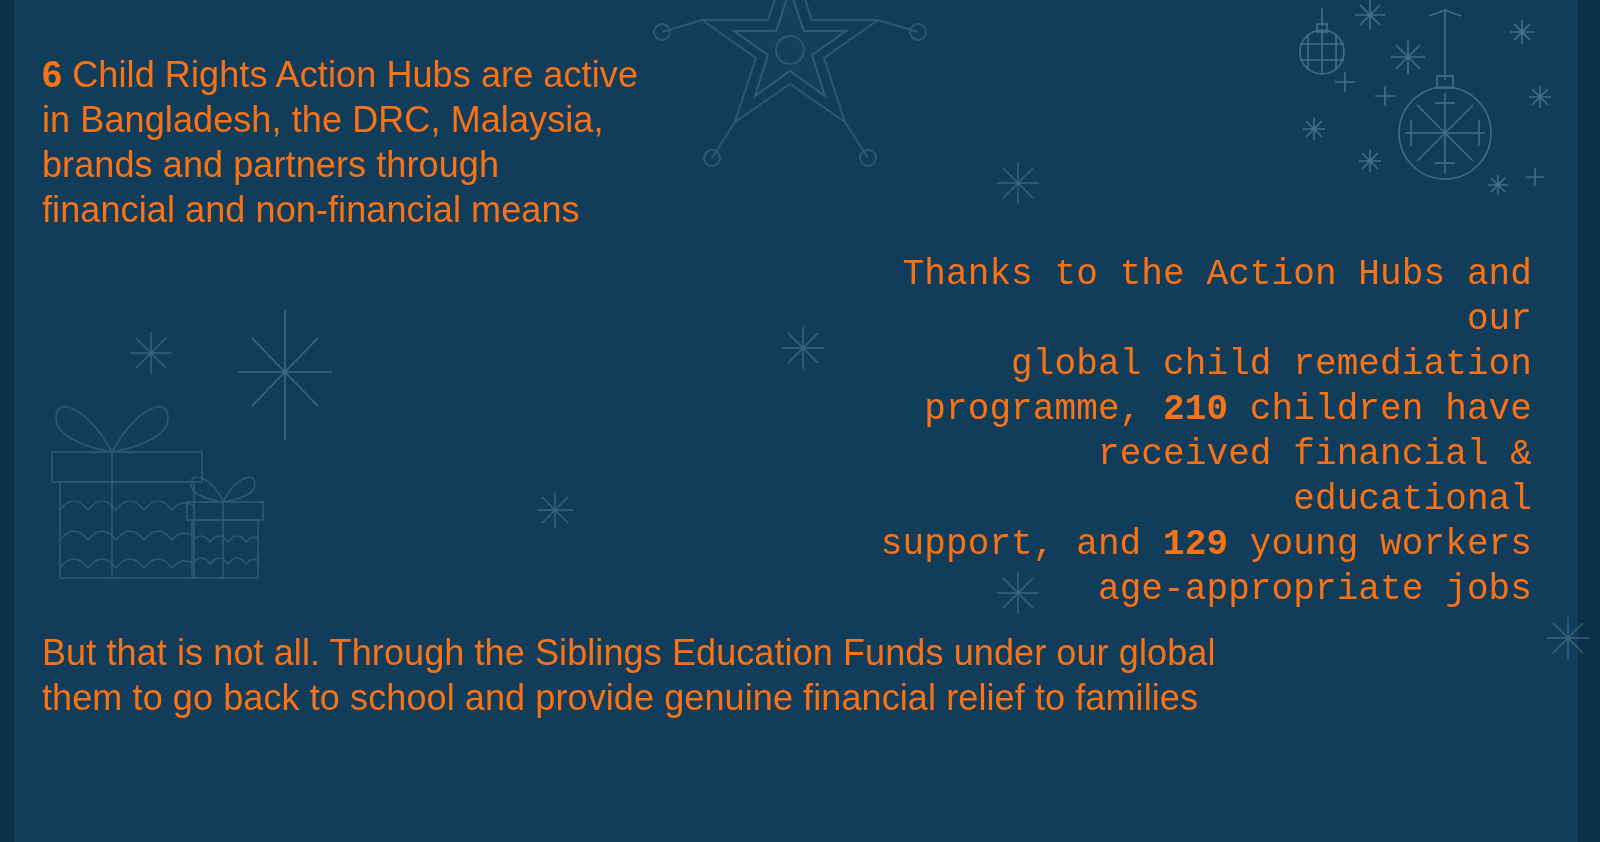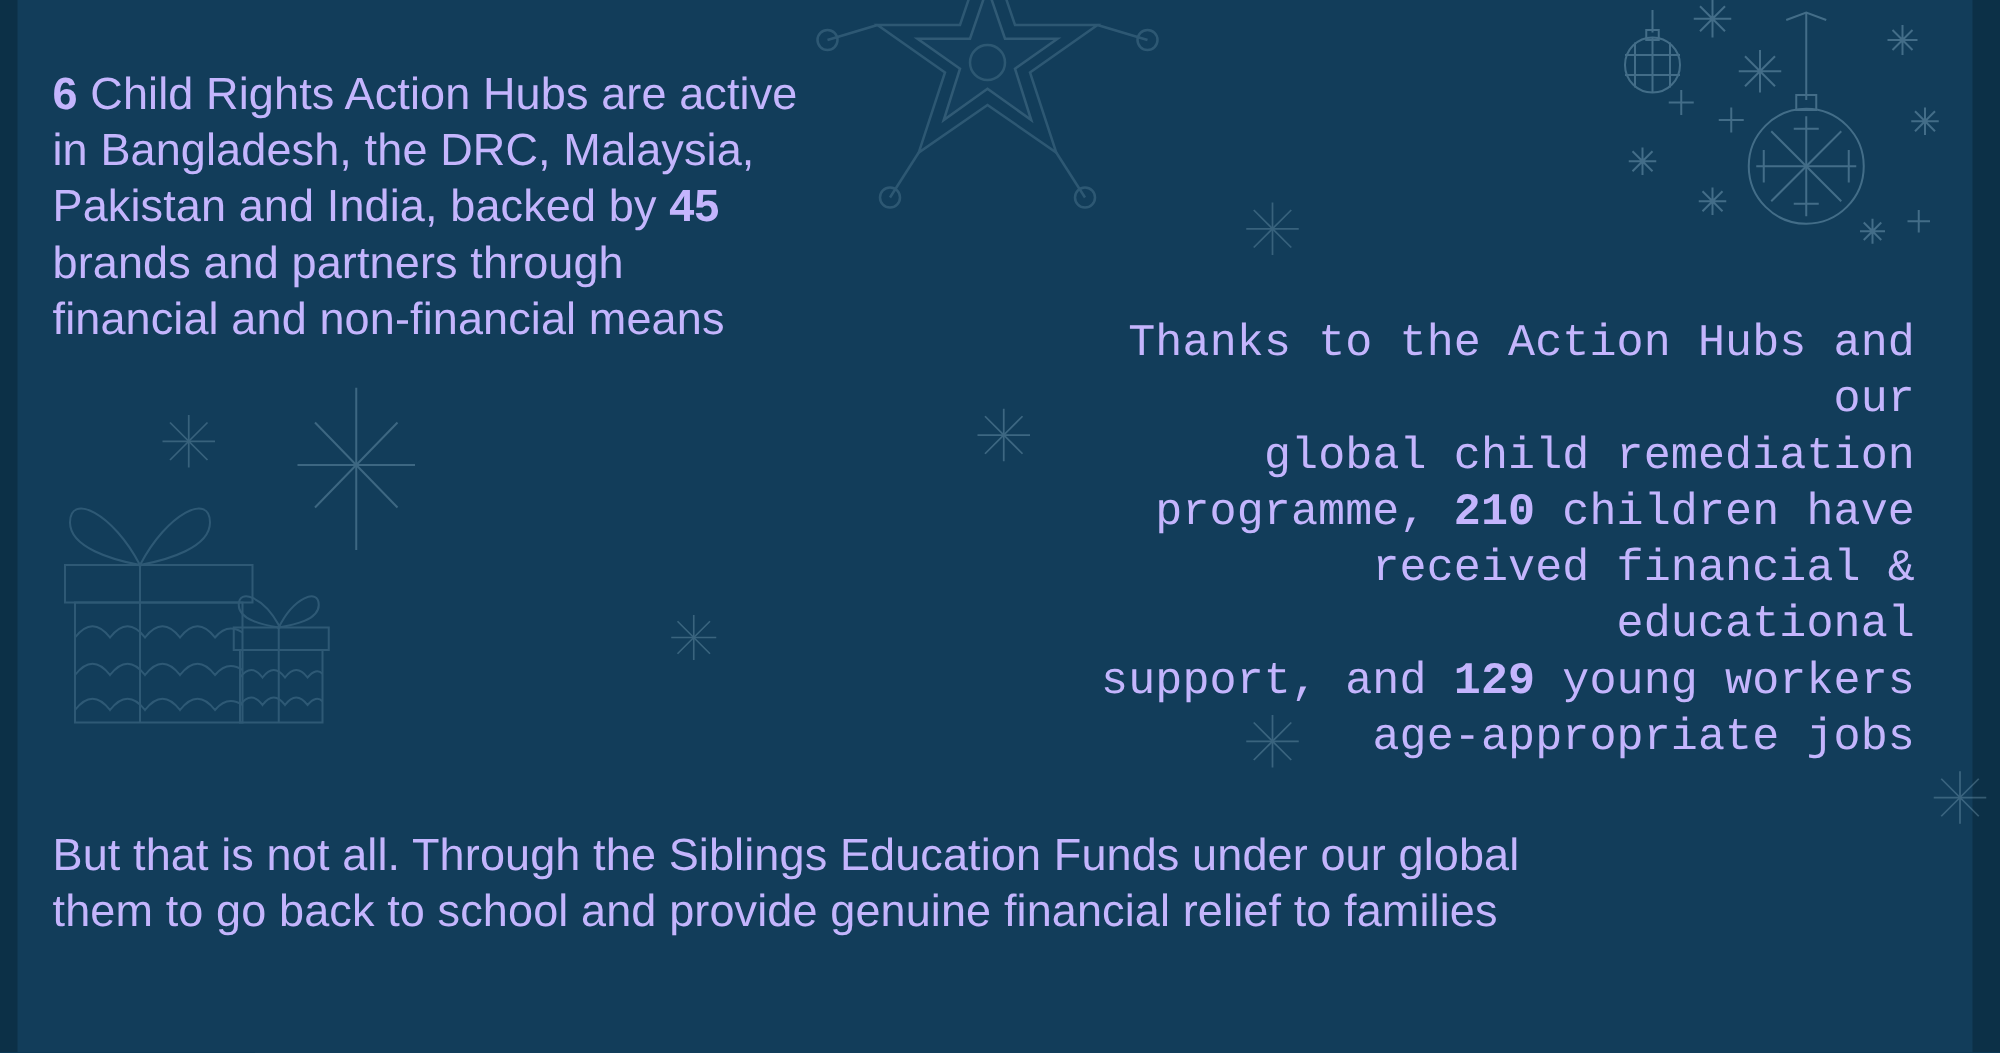--- a/index.html
+++ b/index.html
@@ -51,42 +51,41 @@
   .deco-star-4 { left: 995px; top: 160px; opacity: 0.30; }
   .deco-star-5 { left: 535px; top: 490px; opacity: 0.32; }
   .deco-star-6 { left: 995px; top: 570px; opacity: 0.32; }
   .deco-star-7 { left: 1545px; top: 615px; opacity: 0.32; }
 
   .text-block {
     position: absolute;
     font-weight: 400;
     letter-spacing: 0.1px;
     line-height: 1.25;
-    color: #c4b5fd;
+    color: #f97316;
   }
   .block-hubs {
     left: 42px;
     top: 52px;
     width: 760px;
     font-size: 36px;
   }
   .block-remediation {
     right: 68px;
     top: 252px;
     width: 680px;
     text-align: right;
     font-size: 36px;
     font-family: Liberation Mono, monospace;
   }
   .block-siblings {
     left: 42px;
     top: 630px;
     width: 1510px;
     font-size: 36px;
-    margin-top: 31px;
   }
   .num {
     font-weight: 700;
   }
   .line { display: block; }
 </style>
 </head>
 <body>
 
 <div class="slide">
@@ -241,21 +240,20 @@
       <line x1="23" y1="2" x2="23" y2="44"></line>
         <line x1="2" y1="23" x2="44" y2="23"></line>
       <line x1="8" y1="8" x2="38" y2="38"></line>
         <line x1="38" y1="8" x2="8" y2="38"></line>
     </svg>
   </div>
 
   <div class="text-block block-hubs">
     <span class="line"><span class="num">6</span><span> Child Rights Action Hubs are active</span></span>
     <span class="line">in Bangladesh, the DRC, Malaysia,</span>
-    <span class="line"><span>Pakistan and India, backed by </span><span class="num">45</span></span>
     <span class="line">brands and partners through</span>
     <span class="line">financial and non-financial means</span>
   </div>
 
   <div class="text-block block-remediation">
     <span class="line">Thanks to the Action Hubs and our</span>
     <span class="line">global child remediation</span>
     <span class="line"><span>programme, </span><span class="num">210</span><span> children have</span></span>
     <span class="line">received financial &amp; educational</span>
     <span class="line"><span>support, and </span><span class="num">129</span><span> young workers</span></span>

